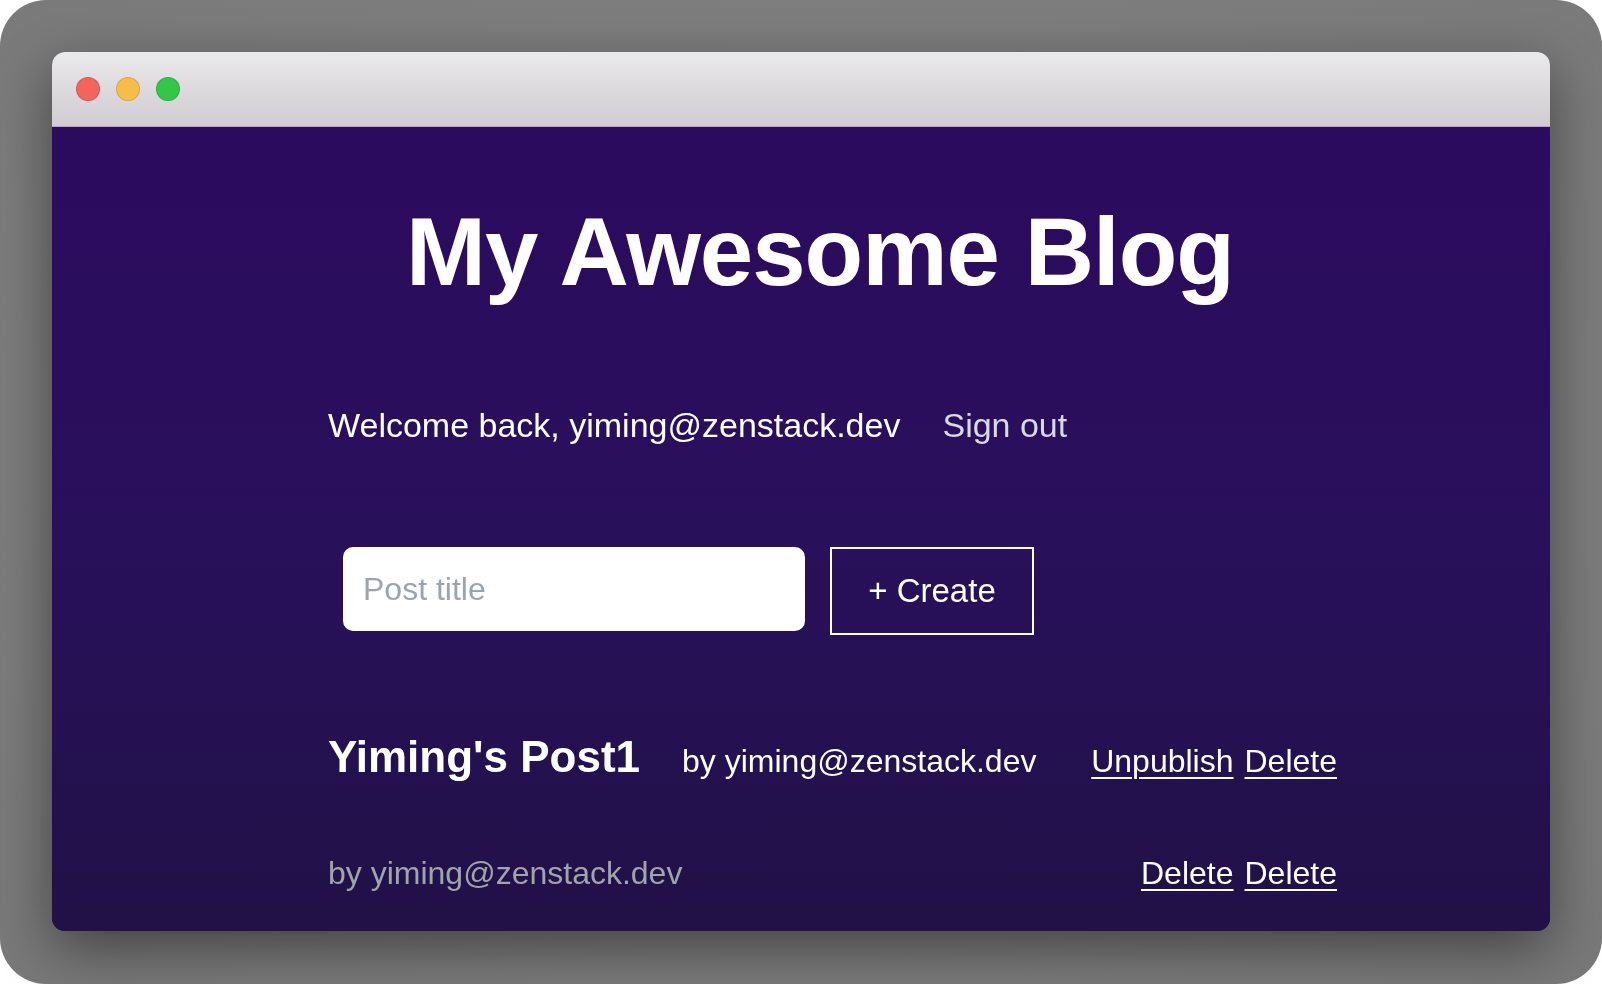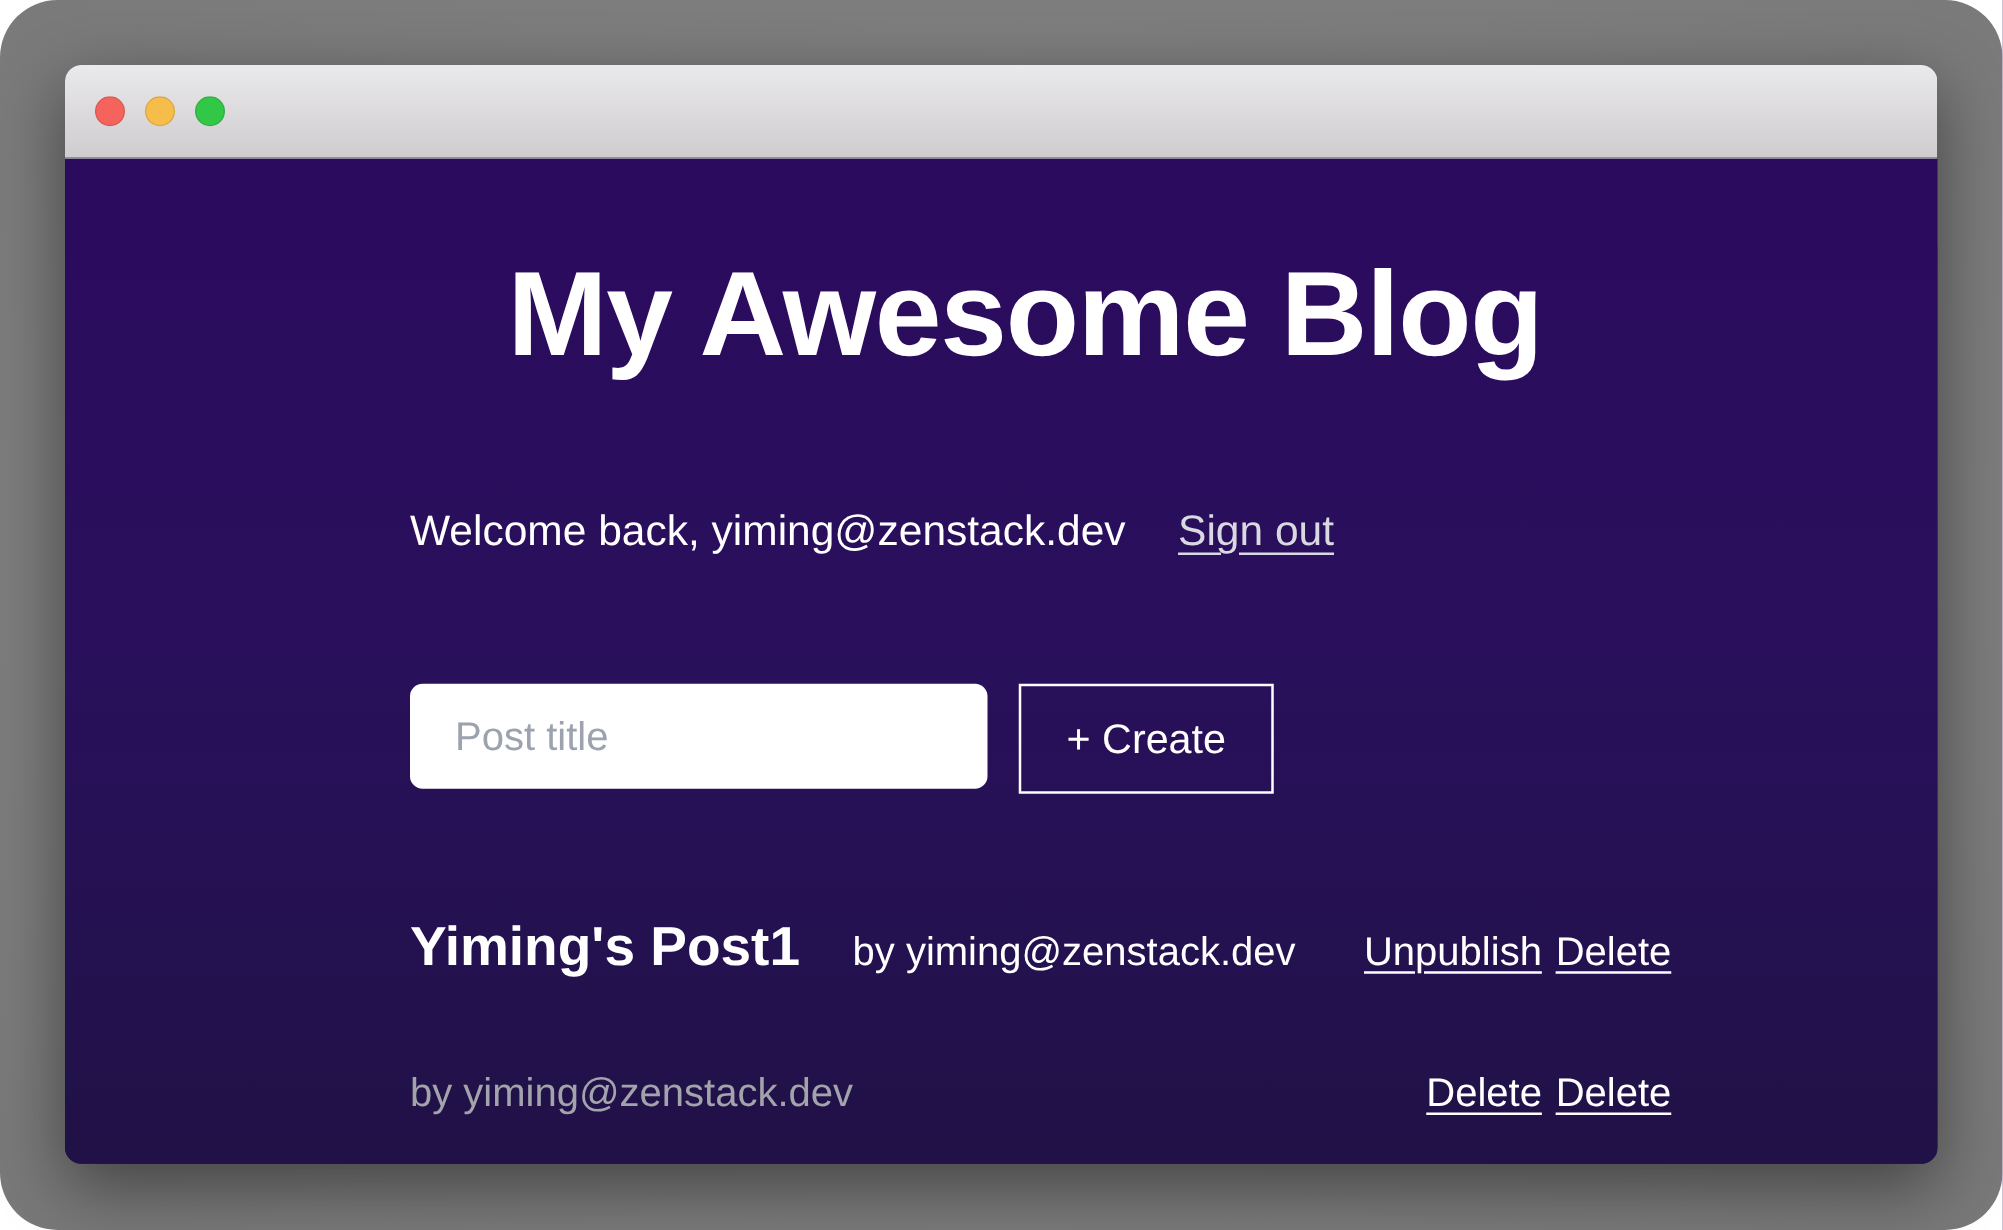--- a/index.html
+++ b/index.html
@@ -56,34 +56,34 @@
   .container { width: 1009px; margin-left: 276px; }
 
   .welcome-row {
     margin-top: 96px;
     display: flex; align-items: baseline; gap: 42px;
     font-size: 34px; line-height: 1.35;
   }
   .welcome-text { color: #ffffff; }
   .signout-link {
     color: #d9d9e2; cursor: pointer;
-    text-decoration: underline;
     text-decoration-thickness: 2px;
     text-underline-offset: 6px;
   }
 
   .create-row { margin-top: 98px; display: flex; align-items: flex-start; gap: 25px; }
   .post-title-input {
     width: 462px; height: 84px;
     border: none; border-radius: 10px;
     background: #ffffff;
-    padding: 0 36px;
+    padding: 0 20px;
     font-size: 32px; color: #1f2937;
     font-family: "Liberation Sans", "DejaVu Sans", sans-serif;
     outline: none;
+    margin-left: 15px;
   }
   .post-title-input::placeholder { color: #9ca3af; }
   .create-btn {
     width: 204px; height: 88px;
     background: transparent;
     border: 2px solid #ffffff; border-radius: 0;
     color: #ffffff; font-size: 33px;
     font-family: "Liberation Sans", "DejaVu Sans", sans-serif;
     cursor: pointer;
   }

